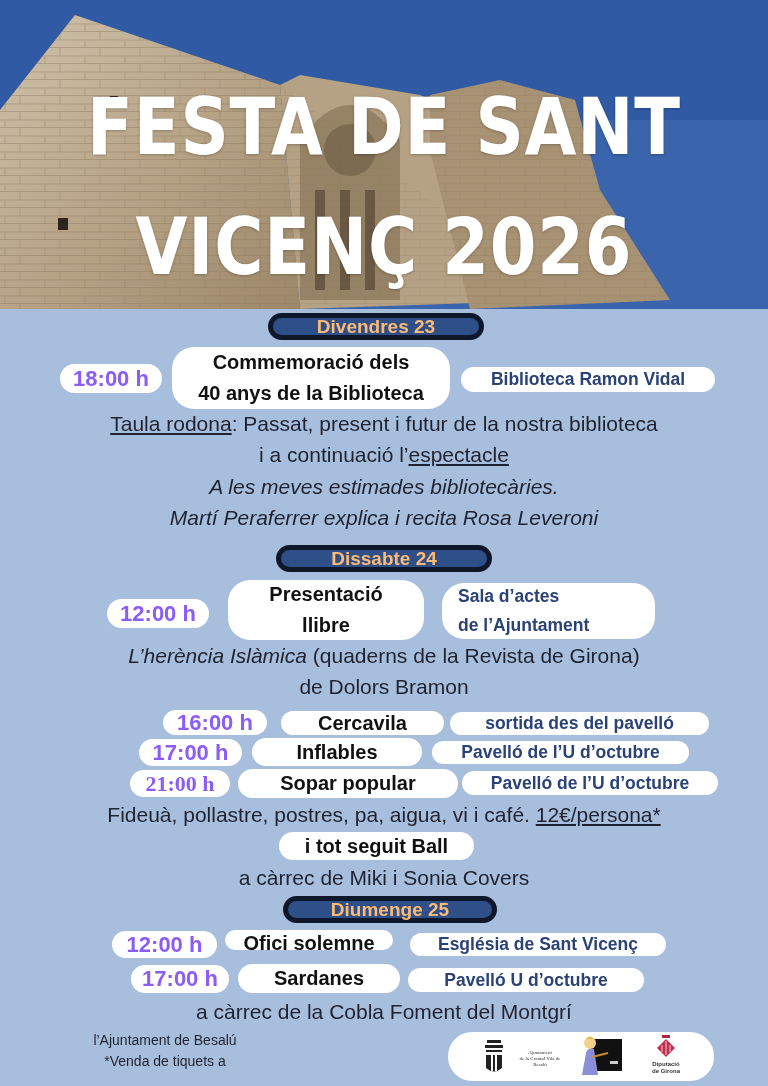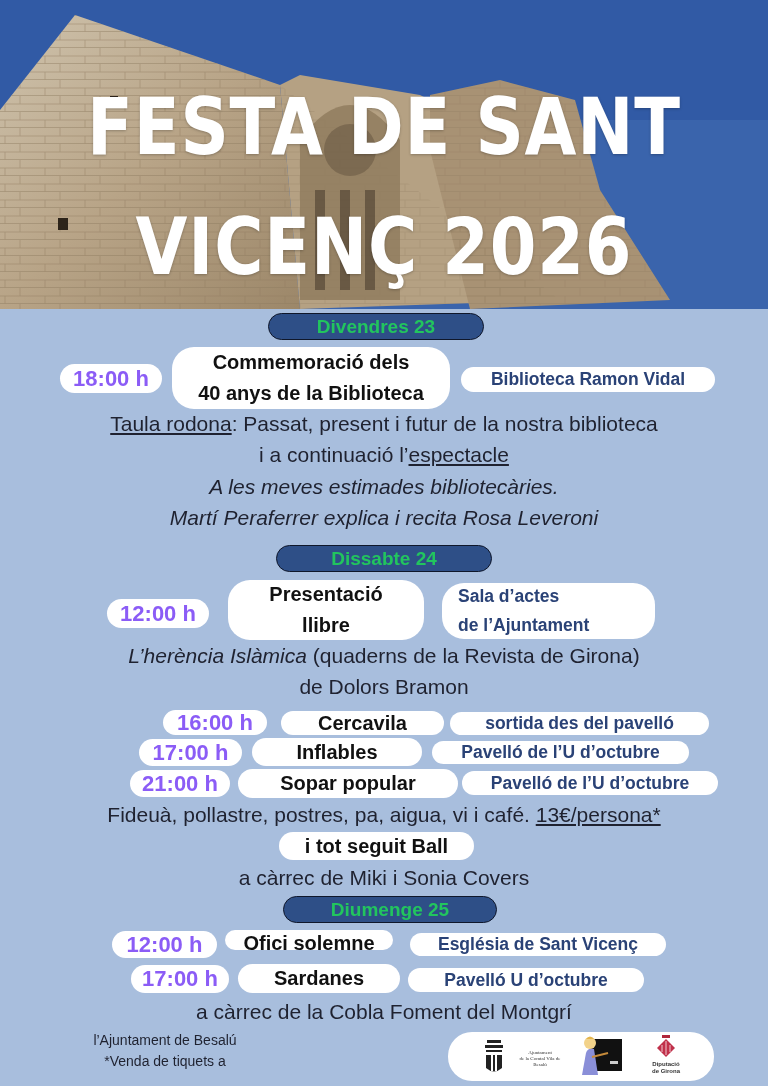--- a/index.html
+++ b/index.html
@@ -27,23 +27,23 @@
     font-family: "DejaVu Sans", sans-serif;
     transform: scaleX(0.86);
     text-shadow: 0 1px 3px rgba(0,0,0,0.25);
   }
   .hero-title.l1 { top: 88px; }
   .hero-title.l2 { top: 208px; }
 
   .abs { position: absolute; }
   .day-pill {
     position: absolute; height: 27px; border-radius: 14px;
-    background: #2e4f87; color: #22c55e; font-weight: bold; font-size: 19px;
+    background: #2e4f87; color: #fdba74; font-weight: bold; font-size: 19px;
     display: flex; align-items: center; justify-content: center;
-    border: 1px solid #0f172a;
+    border: 5px solid #0f172a;
   }
   .pill {
     position: absolute; background: #ffffff; border-radius: 16px;
     display: flex; align-items: center; justify-content: center;
     text-align: center; white-space: nowrap;
   }
   .pill.time { color: #8b5cf6; font-weight: bold; font-size: 22px; }
   .pill.event { color: #111; font-weight: bold; font-size: 20px; line-height: 31px; }
   .pill.place { color: #2a4276; font-weight: bold; font-size: 17.5px; }
   .pill.multi { flex-direction: column; border-radius: 22px; }
@@ -134,25 +134,25 @@
 <div class="line" style="top:675px;">de Dolors Bramon</div>
 
 <div class="pill time" style="left:163px;top:710px;width:104px;height:25px;">16:00 h</div>
 <div class="pill event" style="left:281px;top:711px;width:163px;height:24px;">Cercavila</div>
 <div class="pill place" style="left:450px;top:712px;width:259px;height:23px;">sortida des del pavelló</div>
 
 <div class="pill time" style="left:139px;top:739px;width:103px;height:27px;">17:00 h</div>
 <div class="pill event" style="left:252px;top:738px;width:170px;height:28px;">Inflables</div>
 <div class="pill place" style="left:432px;top:741px;width:257px;height:23px;">Pavelló de l’U d’octubre</div>
 
-<div class="pill time" style="left:130px;top:770px;width:100px;height:27px;">21:00 h</div>
+<div class="pill time" style="left:130px;top:770px;width:100px;height:27px;font-family:Liberation Serif, serif;">21:00 h</div>
 <div class="pill event" style="left:238px;top:769px;width:220px;height:29px;">Sopar popular</div>
 <div class="pill place" style="left:462px;top:771px;width:256px;height:24px;">Pavelló de l’U d’octubre</div>
 
-<div class="line" style="top:803px;"><span>Fideuà, pollastre, postres, pa, aigua, vi i café. </span><span class="u">13€/persona*</span></div>
+<div class="line" style="top:803px;"><span>Fideuà, pollastre, postres, pa, aigua, vi i café. </span><span class="u">12€/persona*</span></div>
 
 <div class="pill event" style="left:279px;top:832px;width:195px;height:28px;">i tot seguit Ball</div>
 <div class="line" style="top:866px;">a càrrec de Miki i Sonia Covers</div>
 
 <div class="day-pill" style="left:283px;top:896px;width:214px;">Diumenge 25</div>
 
 <div class="pill time" style="left:112px;top:931px;width:105px;height:27px;">12:00 h</div>
 <div class="pill event" style="left:225px;top:930px;width:168px;height:20px;padding-top:6px;">Ofici solemne</div>
 <div class="pill place" style="left:410px;top:933px;width:256px;height:23px;">Església de Sant Vicenç</div>
 

